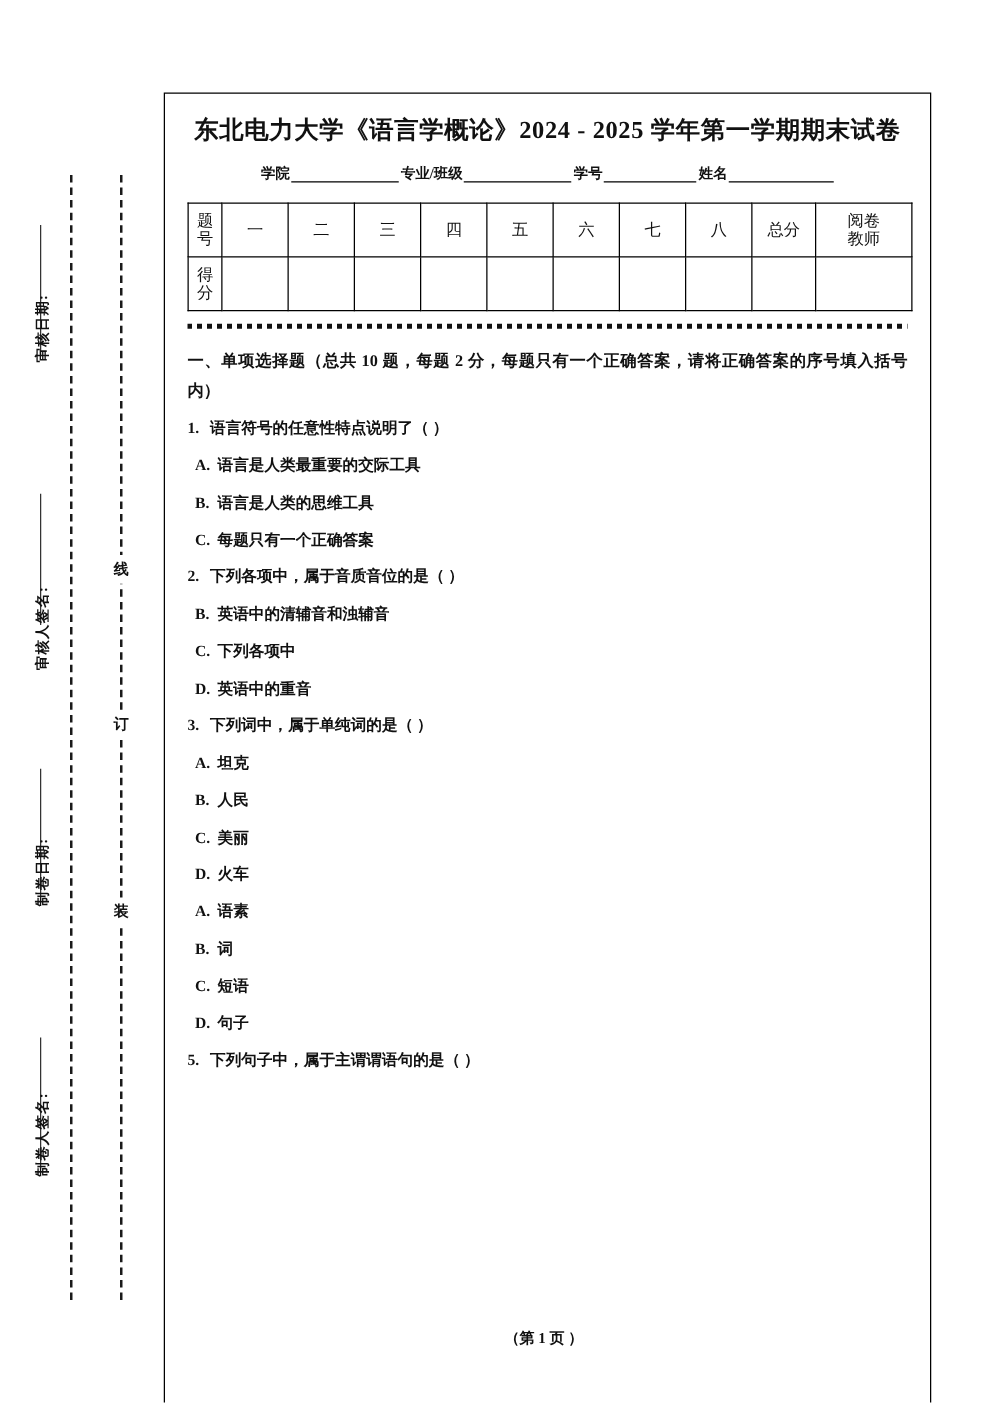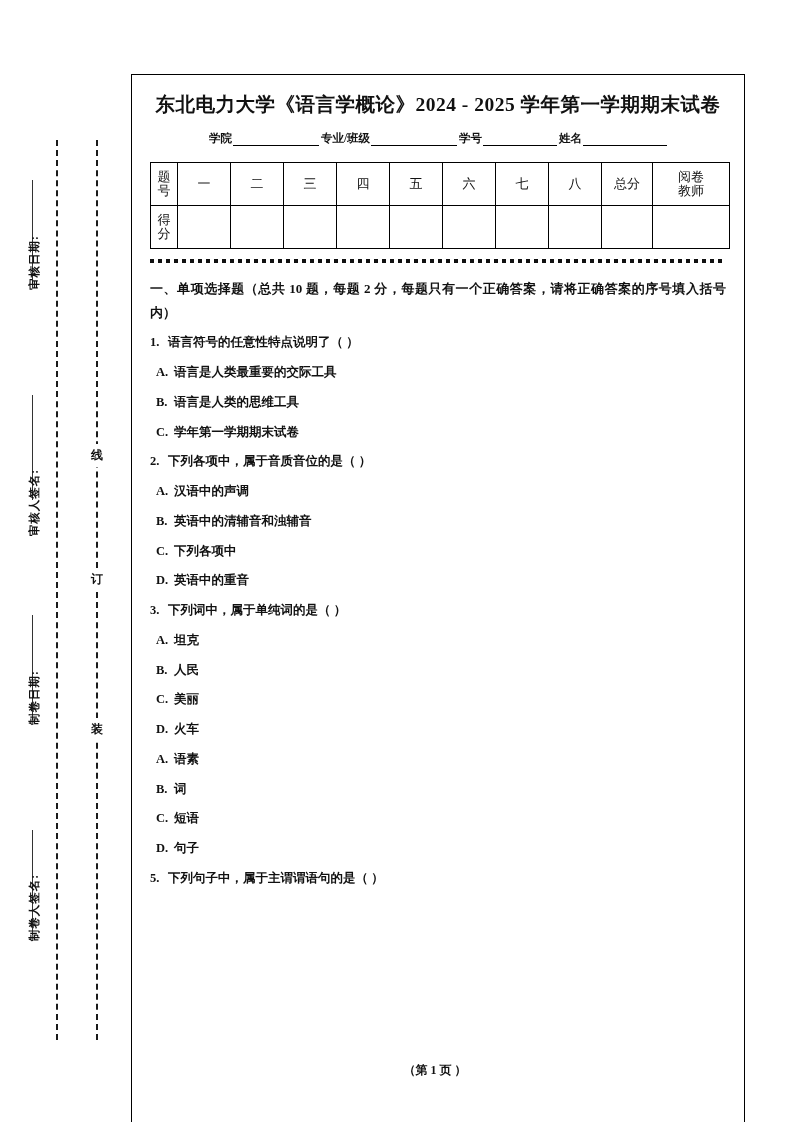--- a/index.html
+++ b/index.html
@@ -291,30 +291,27 @@
   <div class="question-stem">
     <span class="opt-letter">1.</span><span>语言符号的任意性特点说明了（  ）</span>
   </div>
   <div class="option-line">
     <span class="opt-letter">A.</span><span>语言是人类最重要的交际工具</span>
   </div>
   <div class="option-line">
     <span class="opt-letter">B.</span><span>语言是人类的思维工具</span>
   </div>
   <div class="option-line">
-    <span class="opt-letter">C.</span><span>学年第一学期期末试卷</span>
+    <span class="opt-letter">C.</span><span>每题只有一个正确答案</span>
   </div>
 
   <div class="question-stem">
     <span class="opt-letter">2.</span><span>下列各项中，属于音质音位的是（  ）</span>
   </div>
   <div class="option-line">
-    <span class="opt-letter">A.</span><span>汉语中的声调</span>
-  </div>
-  <div class="option-line">
     <span class="opt-letter">B.</span><span>英语中的清辅音和浊辅音</span>
   </div>
   <div class="option-line">
     <span class="opt-letter">C.</span><span>下列各项中</span>
   </div>
   <div class="option-line">
     <span class="opt-letter">D.</span><span>英语中的重音</span>
   </div>
 
   <div class="question-stem">

